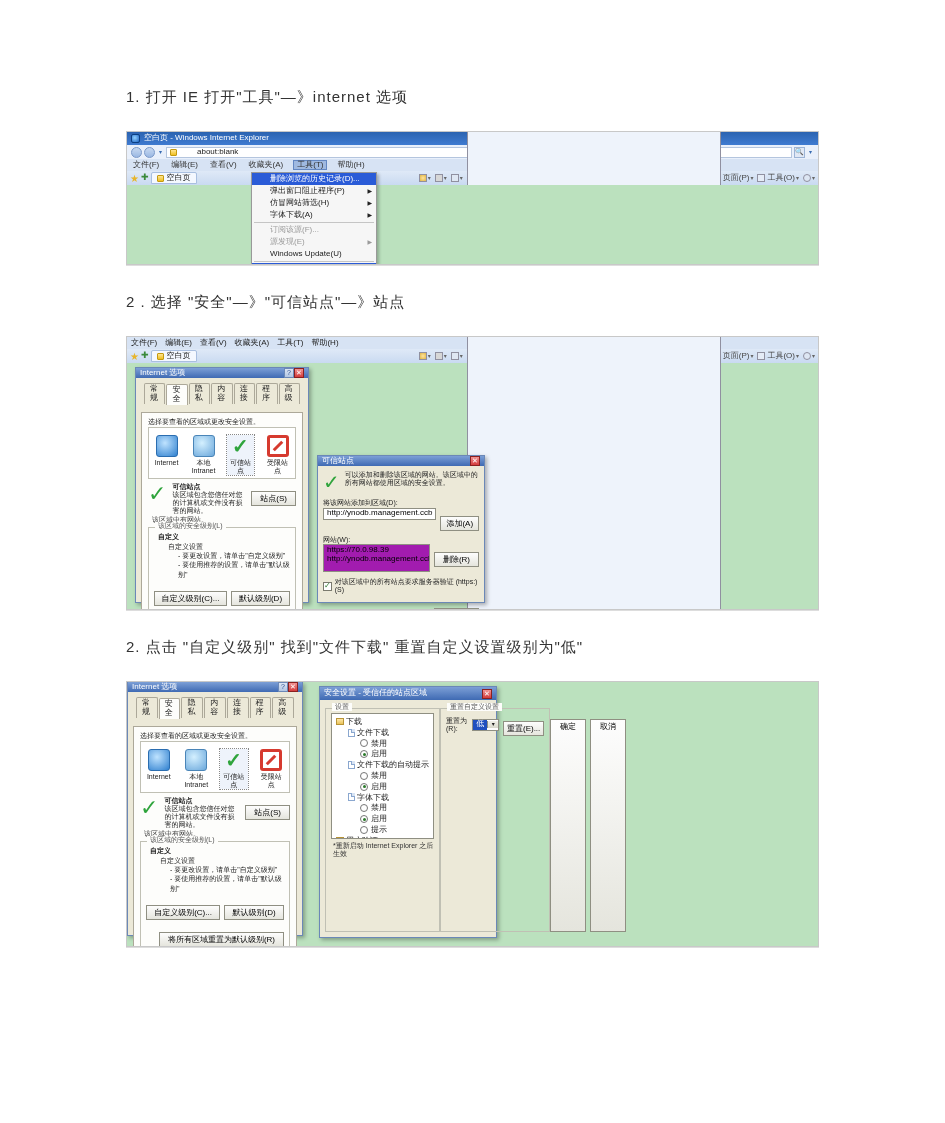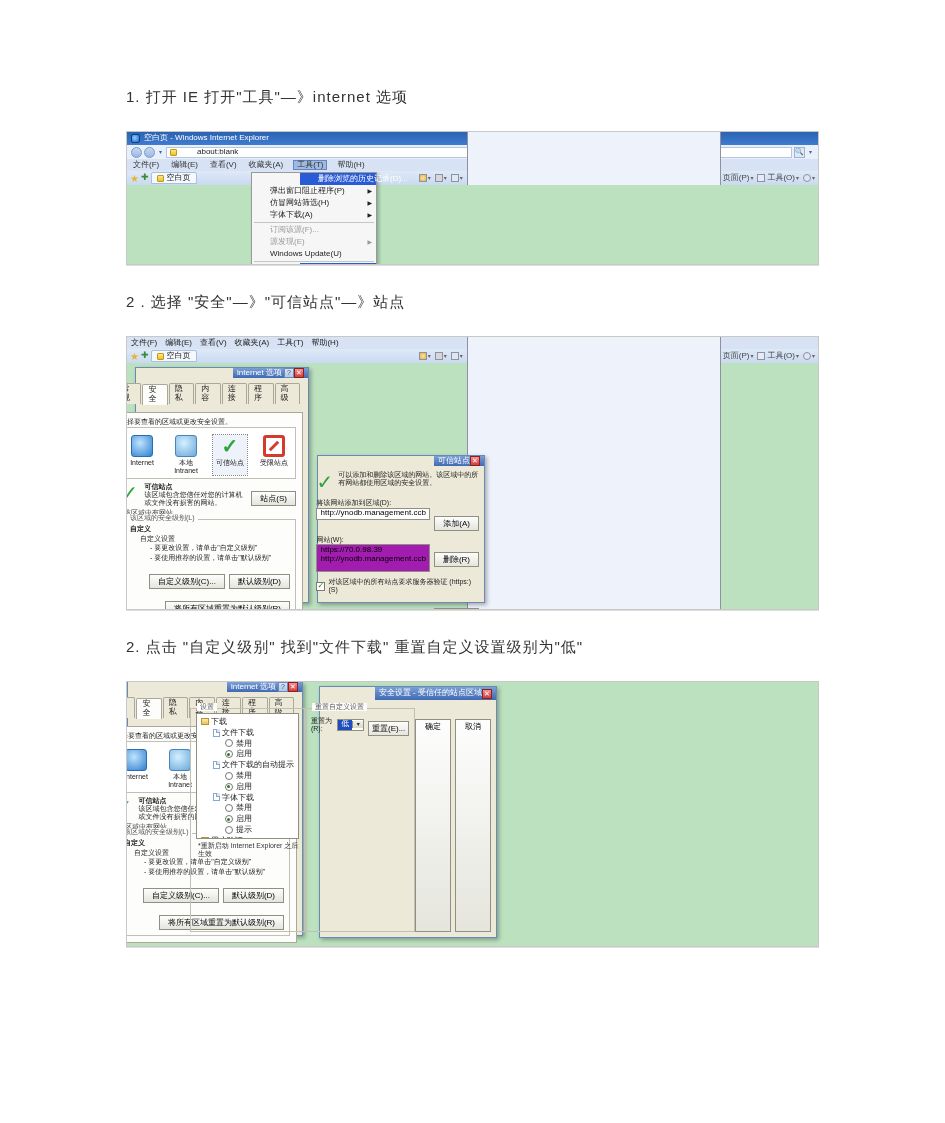--- a/index.html
+++ b/index.html
@@ -33,28 +33,28 @@
   .tb-icon.rss{background:#d7d7d7;}
   .tb-icon.print{background:#dfe7f3;}
   .tb-icon.page{background:#eef3fb;}
   .tb-icon.tools{background:#e5ecf7;}
   .tb-icon.help{background:#dde6f3;border-radius:50%;}
   .dd{font-size:6px;color:#666;margin-left:-1px;}
   .dropdown{position:relative;}
   .menu-pop{position:absolute;top:0px;left:0;width:126px;background:#f6f6f6;border:1px solid #999;box-shadow:2px 2px 3px rgba(0,0,0,0.25);}
   .menu-pop .row{height:12px;display:flex;align-items:center;padding:0 6px 0 18px;position:relative;white-space:nowrap;}
   .menu-pop .row.sep{height:1px;background:#c5c5c5;margin:1px 2px;padding:0;}
-  .menu-pop .row.hl{background:#2a5bd7;color:#fff;margin-left:48px;}
+  .menu-pop .row.hl{background:#2a5bd7;color:#fff;}
   .menu-pop .row.dis{color:#9a9a9a;}
   .menu-pop .row .arr{position:absolute;right:4px;font-size:6px;}
   .ie-viewport{flex:1;background:#bbe1be;height:66px;position:relative;}
   .s1-flex{display:flex;flex-direction:column;height:100%;}
 
   
-  .win{background:#ece9d8;border:1px solid #6b88b7;box-shadow:2px 2px 4px rgba(0,0,0,0.3);display:flex;flex-direction:column;align-items:flex-end;}
+  .win{background:#ece9d8;border:1px solid #6b88b7;box-shadow:2px 2px 4px rgba(0,0,0,0.3);display:flex;flex-direction:column;}
   .win-title{height:13px;background:linear-gradient(#7c9fd6,#3f6ab3);color:#fff;display:flex;align-items:center;padding:0 4px;justify-content:space-between;}
   .win-title .wt-left{display:flex;align-items:center;gap:3px;}
   .win-title .x{width:10px;height:10px;background:linear-gradient(#f19393,#d43b3b);border:1px solid #8a2020;display:flex;align-items:center;justify-content:center;font-size:7px;color:#fff;}
   .win-title .q{width:10px;height:10px;background:linear-gradient(#dbe5f4,#b2c6e3);border:1px solid #6b88b7;display:flex;align-items:center;justify-content:center;font-size:7px;color:#2a4d8e;margin-left:2px;}
   .win-body{padding:5px;font-size:8px;color:#222;flex:1;}
 
   .tabs{display:flex;gap:1px;padding:0 3px;margin-bottom:8px;}
   .tabs .t{background:#ece9d8;border:1px solid #aca899;border-bottom:none;padding:1px 5px;border-radius:2px 2px 0 0;}
   .tabs .t.sel{background:#fdfdfb;position:relative;top:1px;}
   .tab-pane{background:#fdfdfb;border:1px solid #aca899;padding:5px 6px 6px;}

